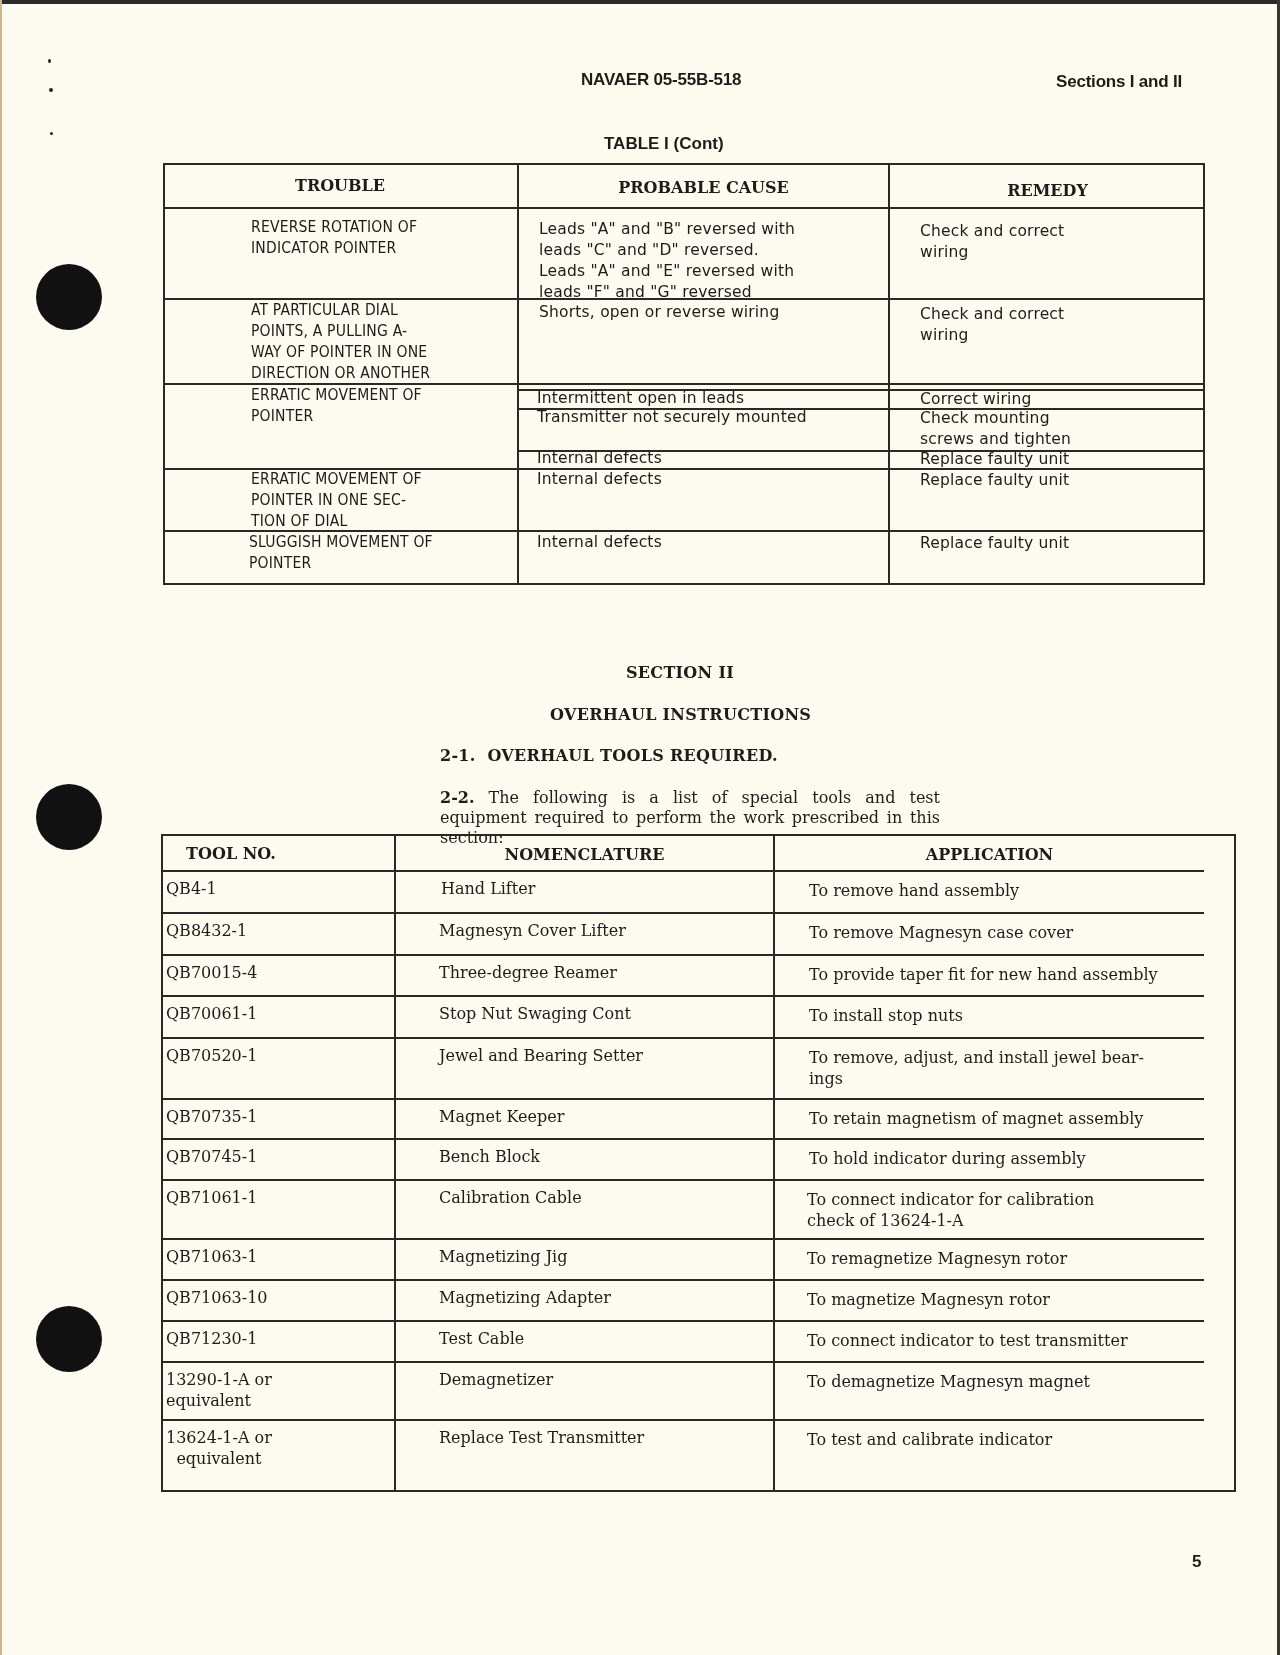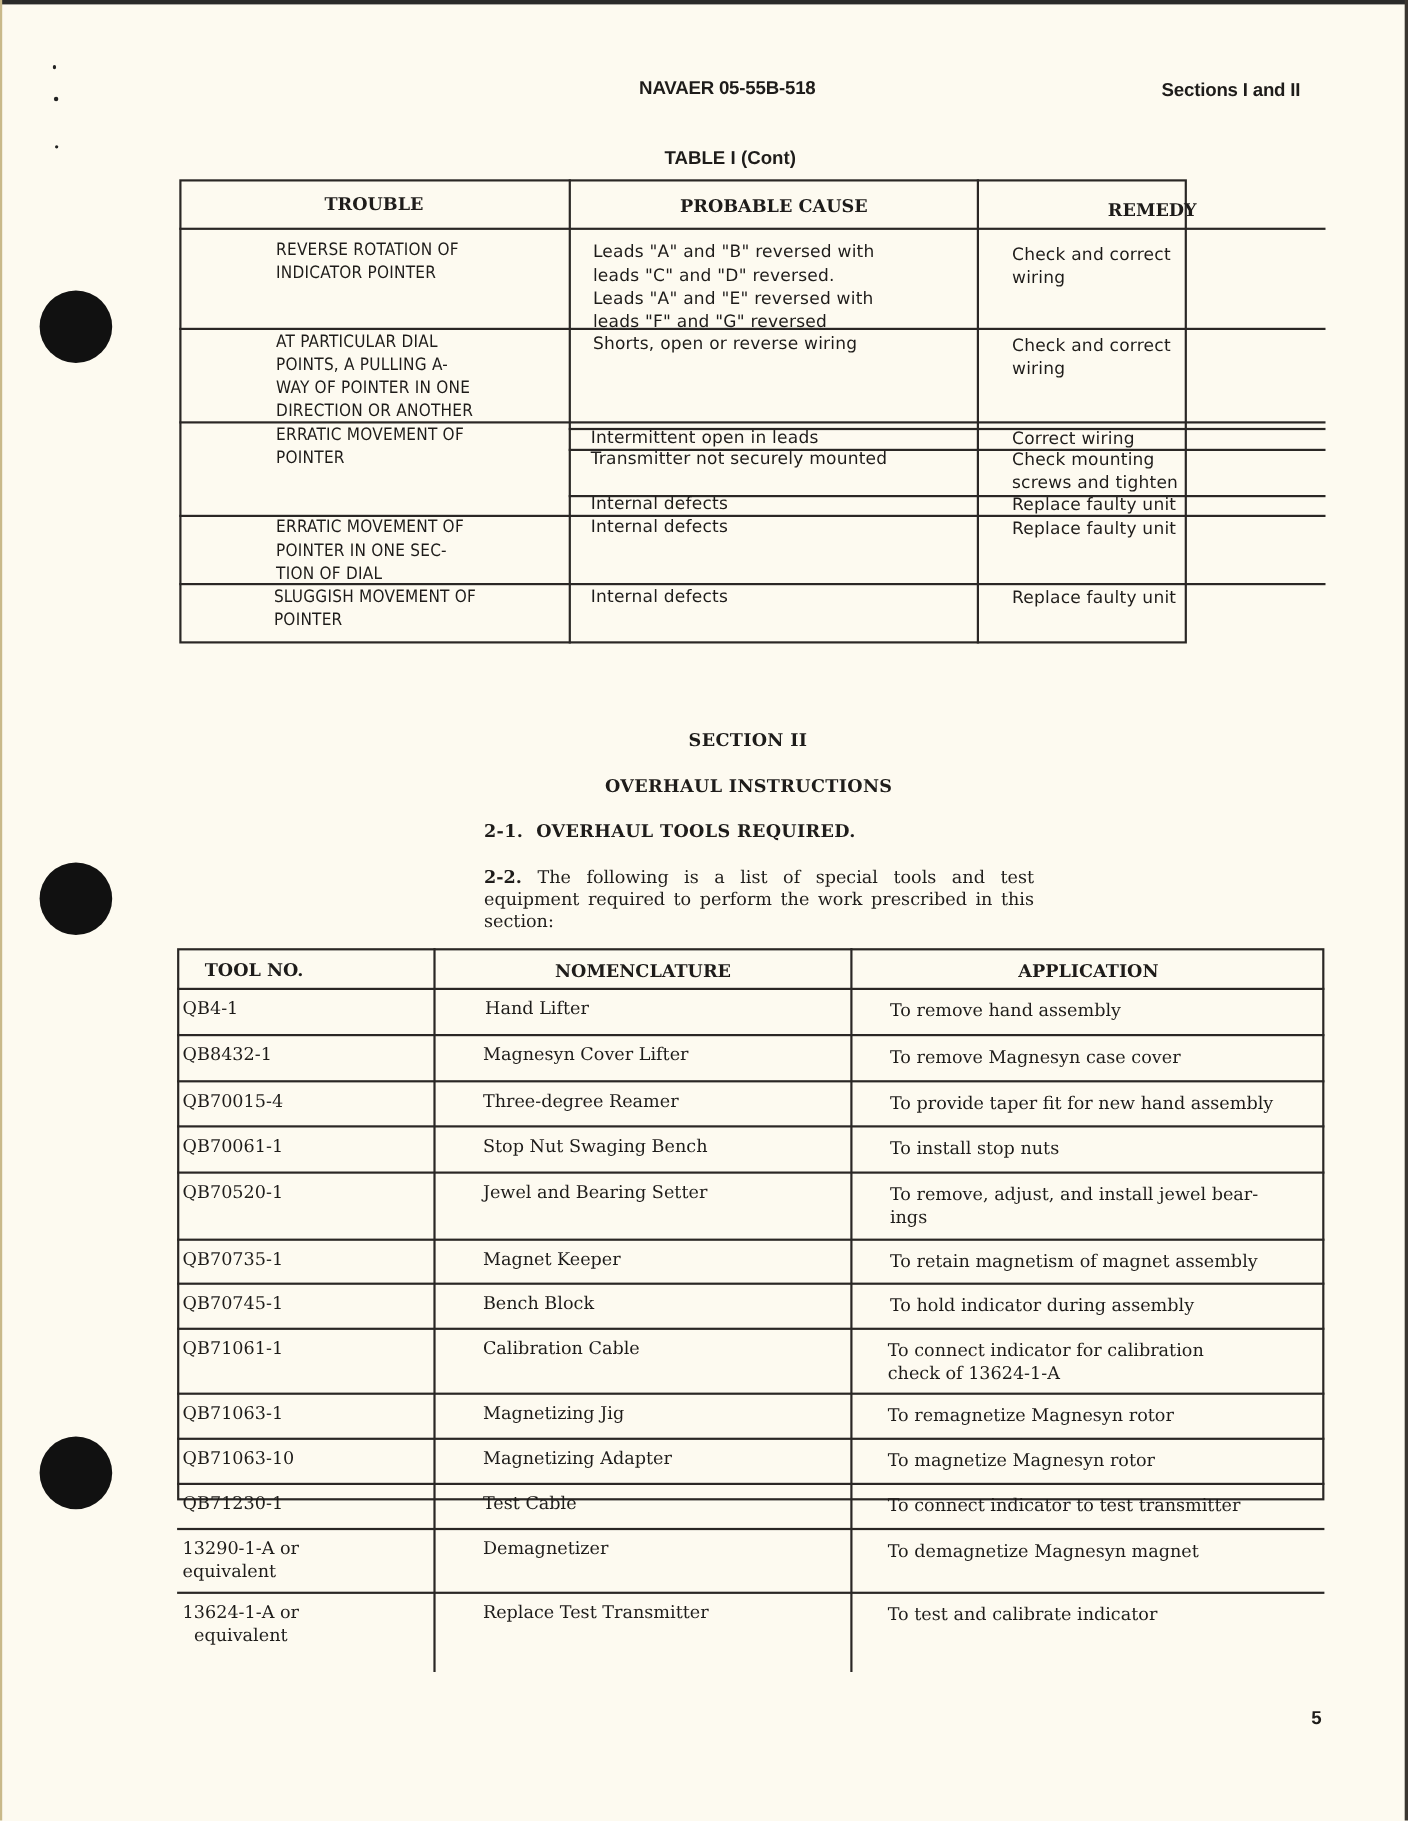--- a/index.html
+++ b/index.html
@@ -17,35 +17,35 @@
   .mark { position: absolute; width: 4px; height: 4px; border-radius: 50%; background: #222; }
 
   .hdr { position: absolute; font-family: "Liberation Sans", sans-serif; font-weight: bold; font-size: 17px; letter-spacing: -0.2px; }
   .hdr-doc { left: 581px; top: 70px; }
   .hdr-sec { left: 1056px; top: 72px; }
 
   .caption { position: absolute; font-size: 16px; font-weight: bold; }
   .t1-caption { left: 604px; top: 134px; font-family: "Liberation Sans", sans-serif; font-size: 17px; }
 
   
-  .t1 { position: absolute; left: 163px; top: 163px; width: 916px; height: 422px; }
+  .t1 { position: absolute; left: 163px; top: 163px; width: 1042px; height: 422px; }
   .t1 .frame { position: absolute; inset: 0; border: 2px solid #2a2725; box-sizing: border-box; }
   .vline { position: absolute; width: 2px; background: #2a2725; }
   .hline { position: absolute; height: 2px; background: #2a2725; }
   .cell { position: absolute; font-size: 16px; line-height: 21px; white-space: pre; }
   .cellh { position: absolute; font-size: 16px; font-weight: bold; text-align: center; }
   .t1 .cell { font-family: "DejaVu Sans", sans-serif; font-size: 15.5px; letter-spacing: 0.2px; }
   .t1 .trouble { font-family: "DejaVu Sans Condensed", "DejaVu Sans", sans-serif; font-size: 15.5px; }
 
   .sec-title { position: absolute; font-size: 16px; font-weight: bold; letter-spacing: 0.3px; }
   .para { position: absolute; left: 440px; width: 500px; font-size: 16px; line-height: 20px; }
   .para b { font-weight: bold; }
 
   
-  .t2 { position: absolute; left: 161px; top: 862px; width: 1043px; height: 502px; }
+  .t2 { position: absolute; left: 161px; top: 834px; width: 1043px; height: 658px; padding-left: 32px; }
   .t2 .frame { position: absolute; inset: 0; border: 2px solid #2a2725; box-sizing: border-box; }
   .t2 .cell { font-size: 16px; line-height: 21px; }
 
   .pagenum { position: absolute; left: 1192px; top: 1552px; font-family: "Liberation Sans", sans-serif; font-weight: bold; font-size: 17px; }
 </style>
 </head>
 <body>
 
 <div class="topband"></div>
 <div class="leftedge"></div>
@@ -156,21 +156,21 @@
       <div class="cell" style="left:5px;top:44px;">QB4-1</div>
       <div class="cell" style="left:280px;top:44px;">Hand Lifter</div>
       <div class="cell" style="left:648px;top:46px;">To remove hand assembly</div>
       <div class="cell" style="left:5px;top:86px;">QB8432-1</div>
       <div class="cell" style="left:278px;top:86px;">Magnesyn Cover Lifter</div>
       <div class="cell" style="left:648px;top:88px;">To remove Magnesyn case cover</div>
       <div class="cell" style="left:5px;top:128px;">QB70015-4</div>
       <div class="cell" style="left:278px;top:128px;">Three-degree Reamer</div>
       <div class="cell" style="left:648px;top:130px;">To provide taper fit for new hand assembly</div>
       <div class="cell" style="left:5px;top:169px;">QB70061-1</div>
-      <div class="cell" style="left:278px;top:169px;">Stop Nut Swaging Bench</div>
+      <div class="cell" style="left:278px;top:169px;">Stop Nut Swaging Cont</div>
       <div class="cell" style="left:648px;top:171px;">To install stop nuts</div>
       <div class="cell" style="left:5px;top:211px;">QB70520-1</div>
       <div class="cell" style="left:278px;top:211px;">Jewel and Bearing Setter</div>
       <div class="cell" style="left:648px;top:213px;">To remove, adjust, and install jewel bear-
 ings</div>
       <div class="cell" style="left:5px;top:272px;">QB70735-1</div>
       <div class="cell" style="left:278px;top:272px;">Magnet Keeper</div>
       <div class="cell" style="left:648px;top:274px;">To retain magnetism of magnet assembly</div>
       <div class="cell" style="left:5px;top:312px;">QB70745-1</div>
       <div class="cell" style="left:278px;top:312px;">Bench Block</div>

